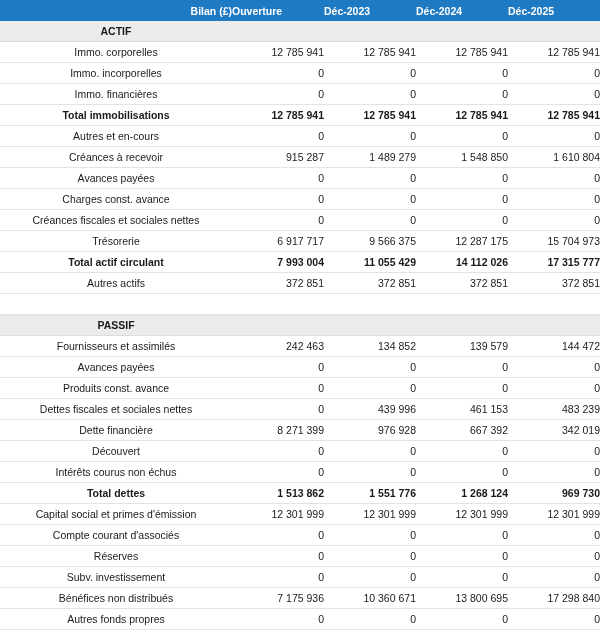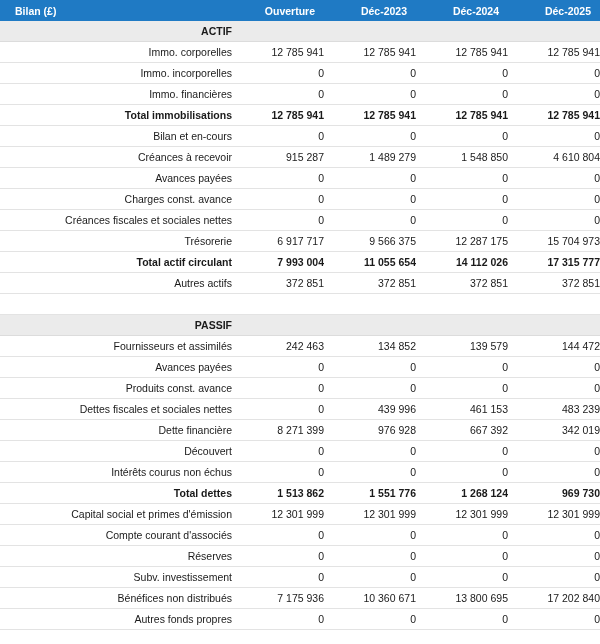--- a/index.html
+++ b/index.html
@@ -30,39 +30,39 @@
 
   thead th {
     background: #1f7ac4;
     color: #ffffff;
     font-weight: bold;
     font-size: 10.5px;
     height: 21px;
     vertical-align: middle;
   }
   thead th.label {
+    text-align: right;
+    padding-left: 15px;
+  }
+  thead th.num {
     text-align: left;
-    padding-left: 15px;
-  }
-  thead th.num {
-    text-align: right;
     padding-right: 9px;
   }
 
   tr.row { height: 20px; }
   tr.row > td {
     border-bottom: 1px solid #e3e3e3;
     vertical-align: middle;
     height: 20px;
     line-height: 20px;
     white-space: nowrap;
     overflow: hidden;
   }
   td.label {
-    text-align: right;
+    text-align: center;
     padding-left: 7px;
   }
   td.num {
     text-align: right;
     padding-right: 9px;
   }
   tr.section > td {
     background: #ebebeb;
     font-weight: bold;
     border-bottom: 1px solid #dcdcdc;
@@ -125,32 +125,32 @@
         <td class="num">0</td>
       </tr>
       <tr class="row bold">
         <td class="label">Total immobilisations</td>
         <td class="num">12 785 941</td>
         <td class="num">12 785 941</td>
         <td class="num">12 785 941</td>
         <td class="num">12 785 941</td>
       </tr>
       <tr class="row normal">
-        <td class="label">Bilan et en-cours</td>
+        <td class="label">Autres et en-cours</td>
         <td class="num">0</td>
         <td class="num">0</td>
         <td class="num">0</td>
         <td class="num">0</td>
       </tr>
       <tr class="row normal">
         <td class="label">Créances à recevoir</td>
         <td class="num">915 287</td>
         <td class="num">1 489 279</td>
         <td class="num">1 548 850</td>
-        <td class="num">4 610 804</td>
+        <td class="num">1 610 804</td>
       </tr>
       <tr class="row normal">
         <td class="label">Avances payées</td>
         <td class="num">0</td>
         <td class="num">0</td>
         <td class="num">0</td>
         <td class="num">0</td>
       </tr>
       <tr class="row normal">
         <td class="label">Charges const. avance</td>
@@ -169,21 +169,21 @@
       <tr class="row normal">
         <td class="label">Trésorerie</td>
         <td class="num">6 917 717</td>
         <td class="num">9 566 375</td>
         <td class="num">12 287 175</td>
         <td class="num">15 704 973</td>
       </tr>
       <tr class="row bold">
         <td class="label">Total actif circulant</td>
         <td class="num">7 993 004</td>
-        <td class="num">11 055 654</td>
+        <td class="num">11 055 429</td>
         <td class="num">14 112 026</td>
         <td class="num">17 315 777</td>
       </tr>
       <tr class="row normal">
         <td class="label">Autres actifs</td>
         <td class="num">372 851</td>
         <td class="num">372 851</td>
         <td class="num">372 851</td>
         <td class="num">372 851</td>
       </tr>
@@ -283,21 +283,21 @@
         <td class="num">0</td>
         <td class="num">0</td>
         <td class="num">0</td>
         <td class="num">0</td>
       </tr>
       <tr class="row normal">
         <td class="label">Bénéfices non distribués</td>
         <td class="num">7 175 936</td>
         <td class="num">10 360 671</td>
         <td class="num">13 800 695</td>
-        <td class="num">17 202 840</td>
+        <td class="num">17 298 840</td>
       </tr>
       <tr class="row normal">
         <td class="label">Autres fonds propres</td>
         <td class="num">0</td>
         <td class="num">0</td>
         <td class="num">0</td>
         <td class="num">0</td>
       </tr>
     </tbody>
 </table>

